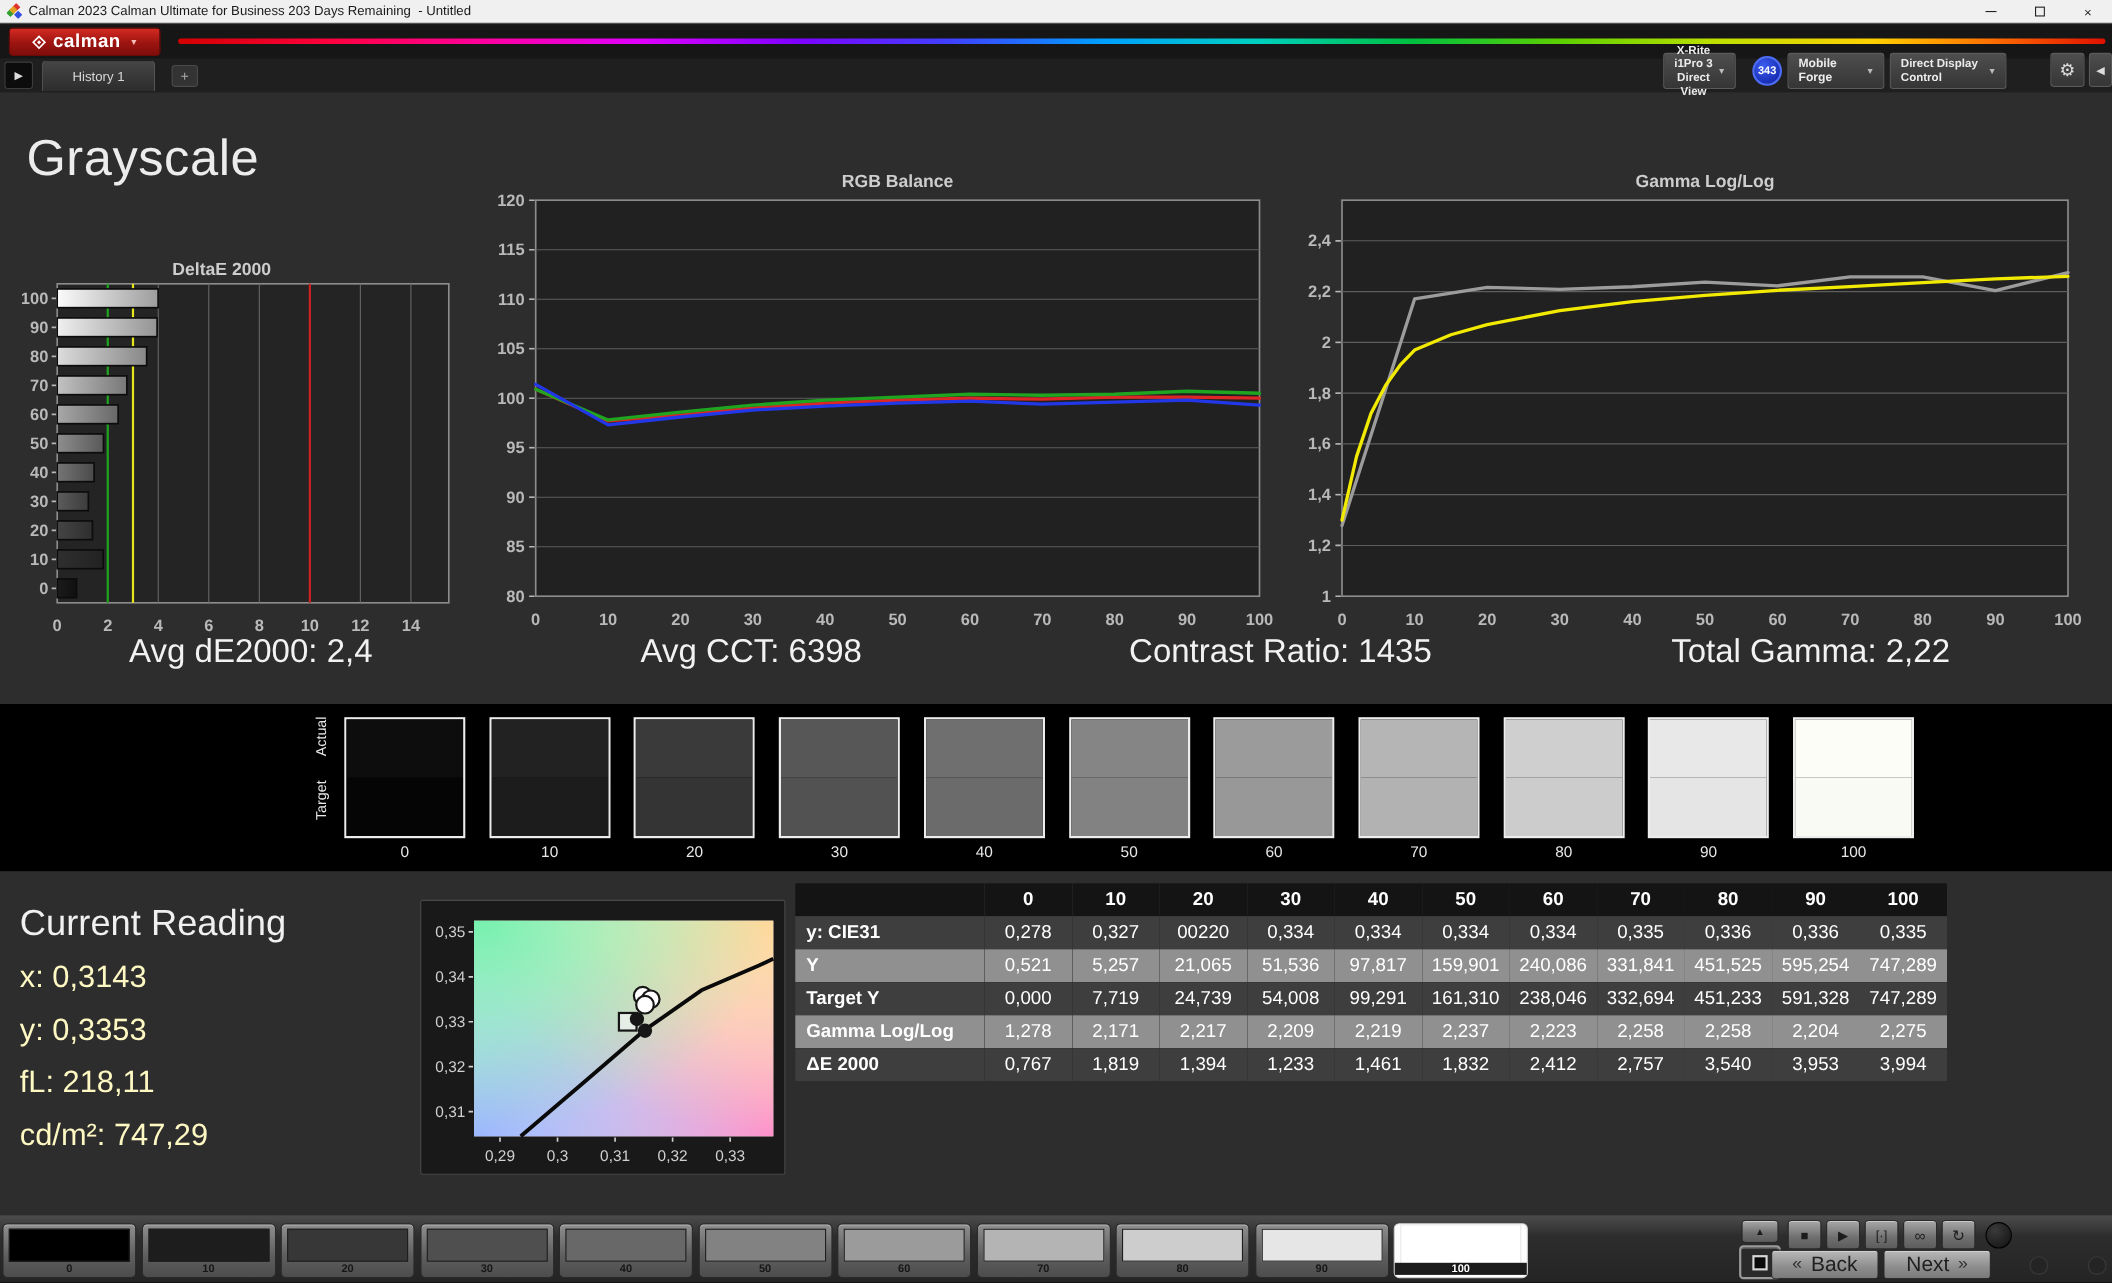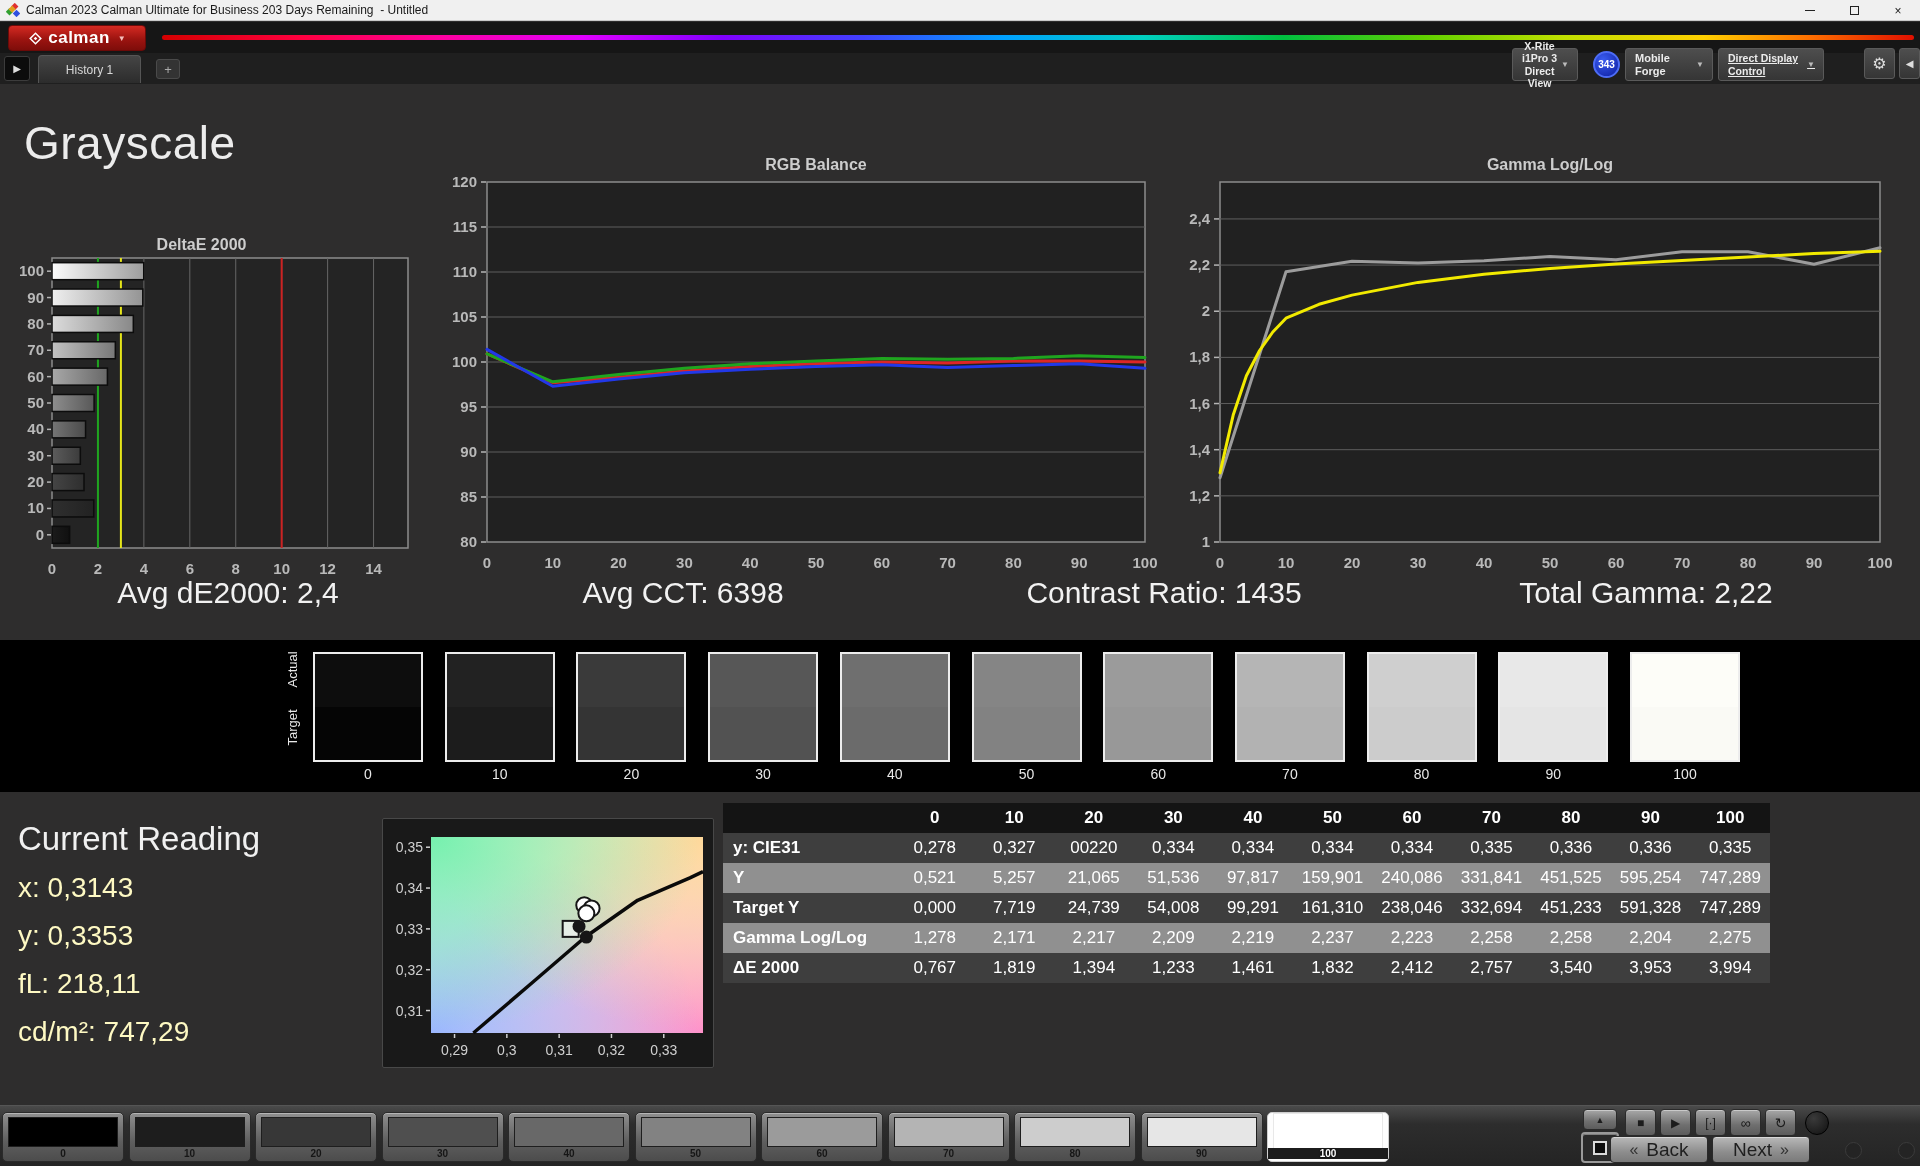--- a/index.html
+++ b/index.html
@@ -165,21 +165,21 @@
       <span>X-Rite i1Pro 3</span><br><span>Direct View</span>
     </span>
     <span class="chev">▼</span>
   </div>
   <div class="badge343">343</div>
   <div class="meterbtn" style="left:1625px;width:88px;">
     <span class="bar"></span>
     <span style="font-size:11px;">Mobile Forge</span>
     <span class="chev">▼</span>
   </div>
-  <div class="meterbtn" style="left:1718px;width:106px;text-decoration:underline;">
+  <div class="meterbtn" style="left:1718px;width:106px;">
     <span class="bar"></span>
     <span style="font-size:10.5px;">Direct Display Control</span>
     <span class="chev">▼</span>
   </div>
   <div class="sq-tool" style="left:1864px;width:31px;font-size:16px;">
     <span>⚙</span>
   </div>
   <div class="sq-tool" style="left:1899px;width:21px;font-size:10px;">
     <span>◀</span>
   </div>

